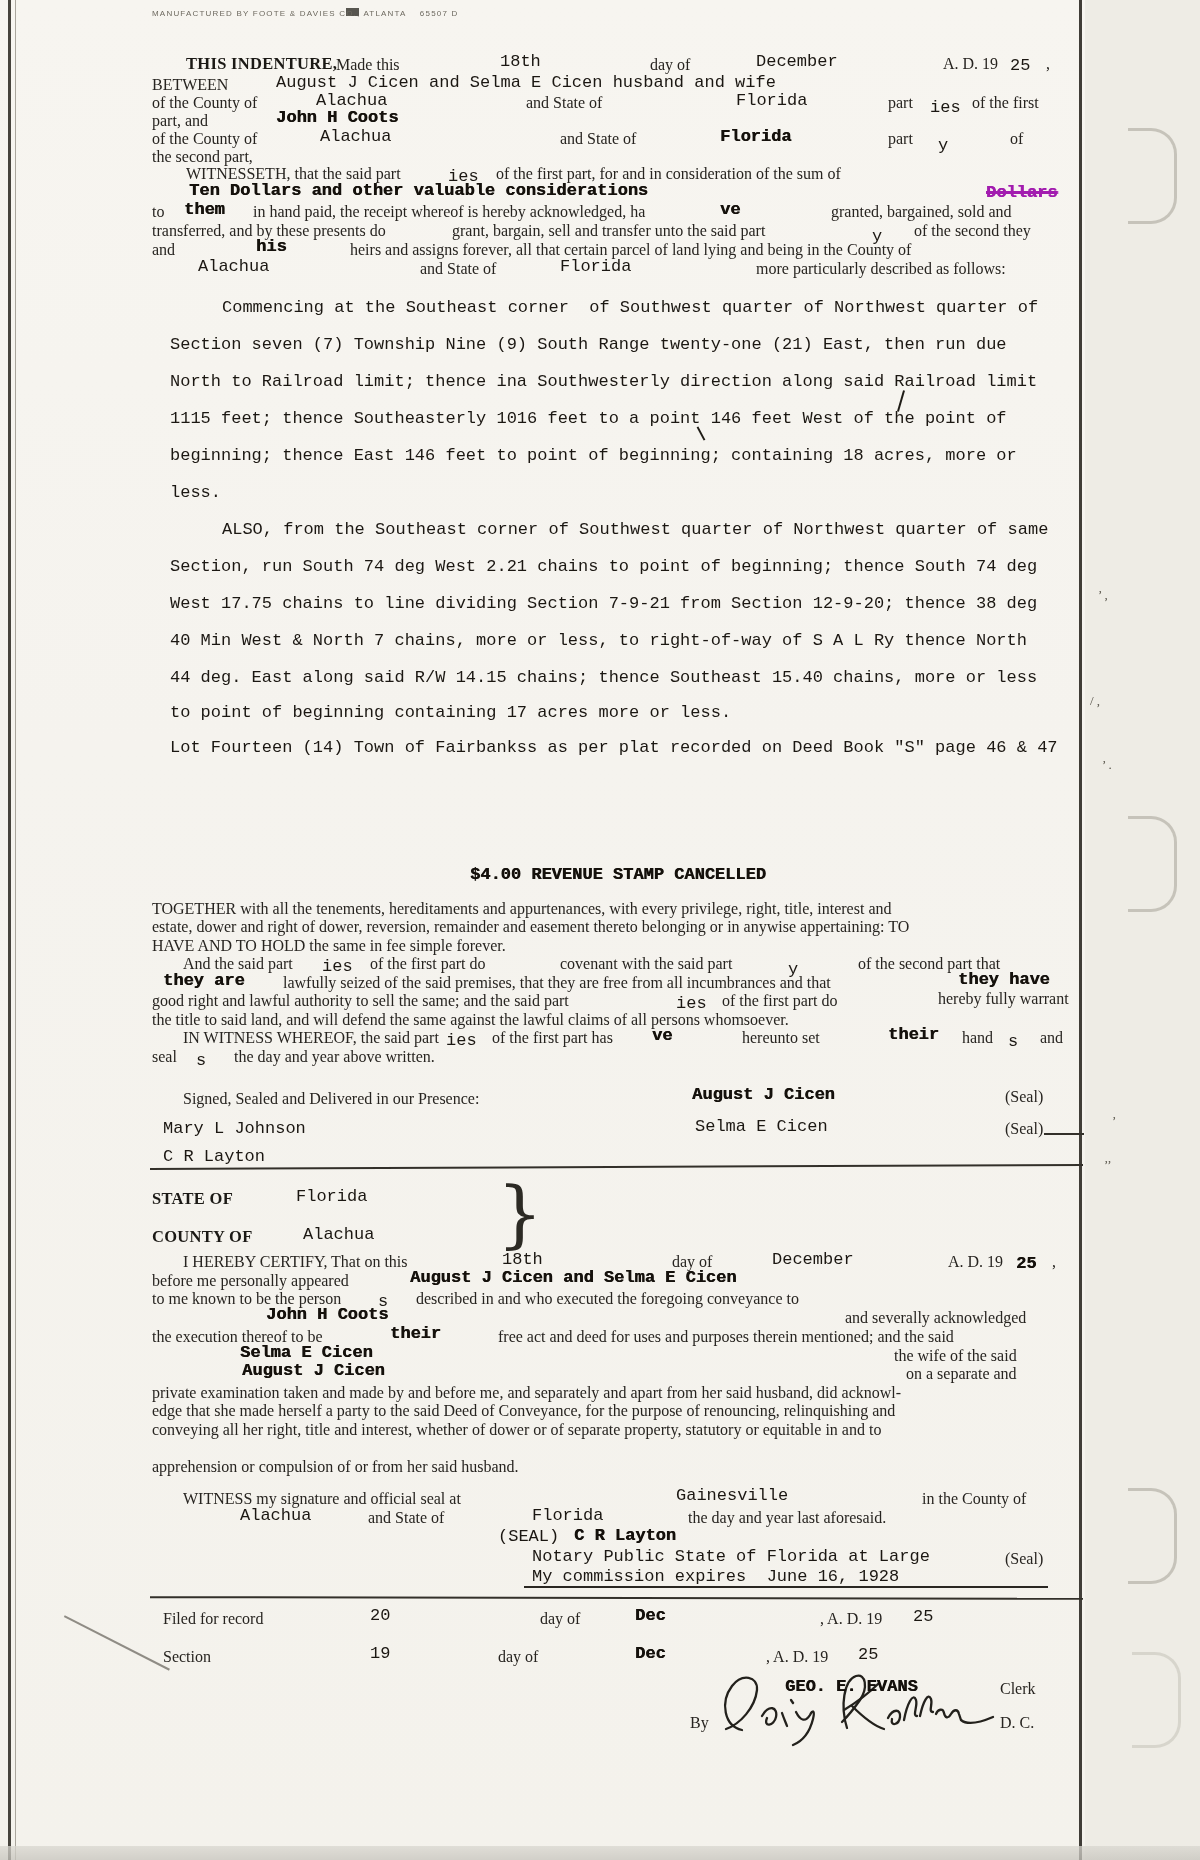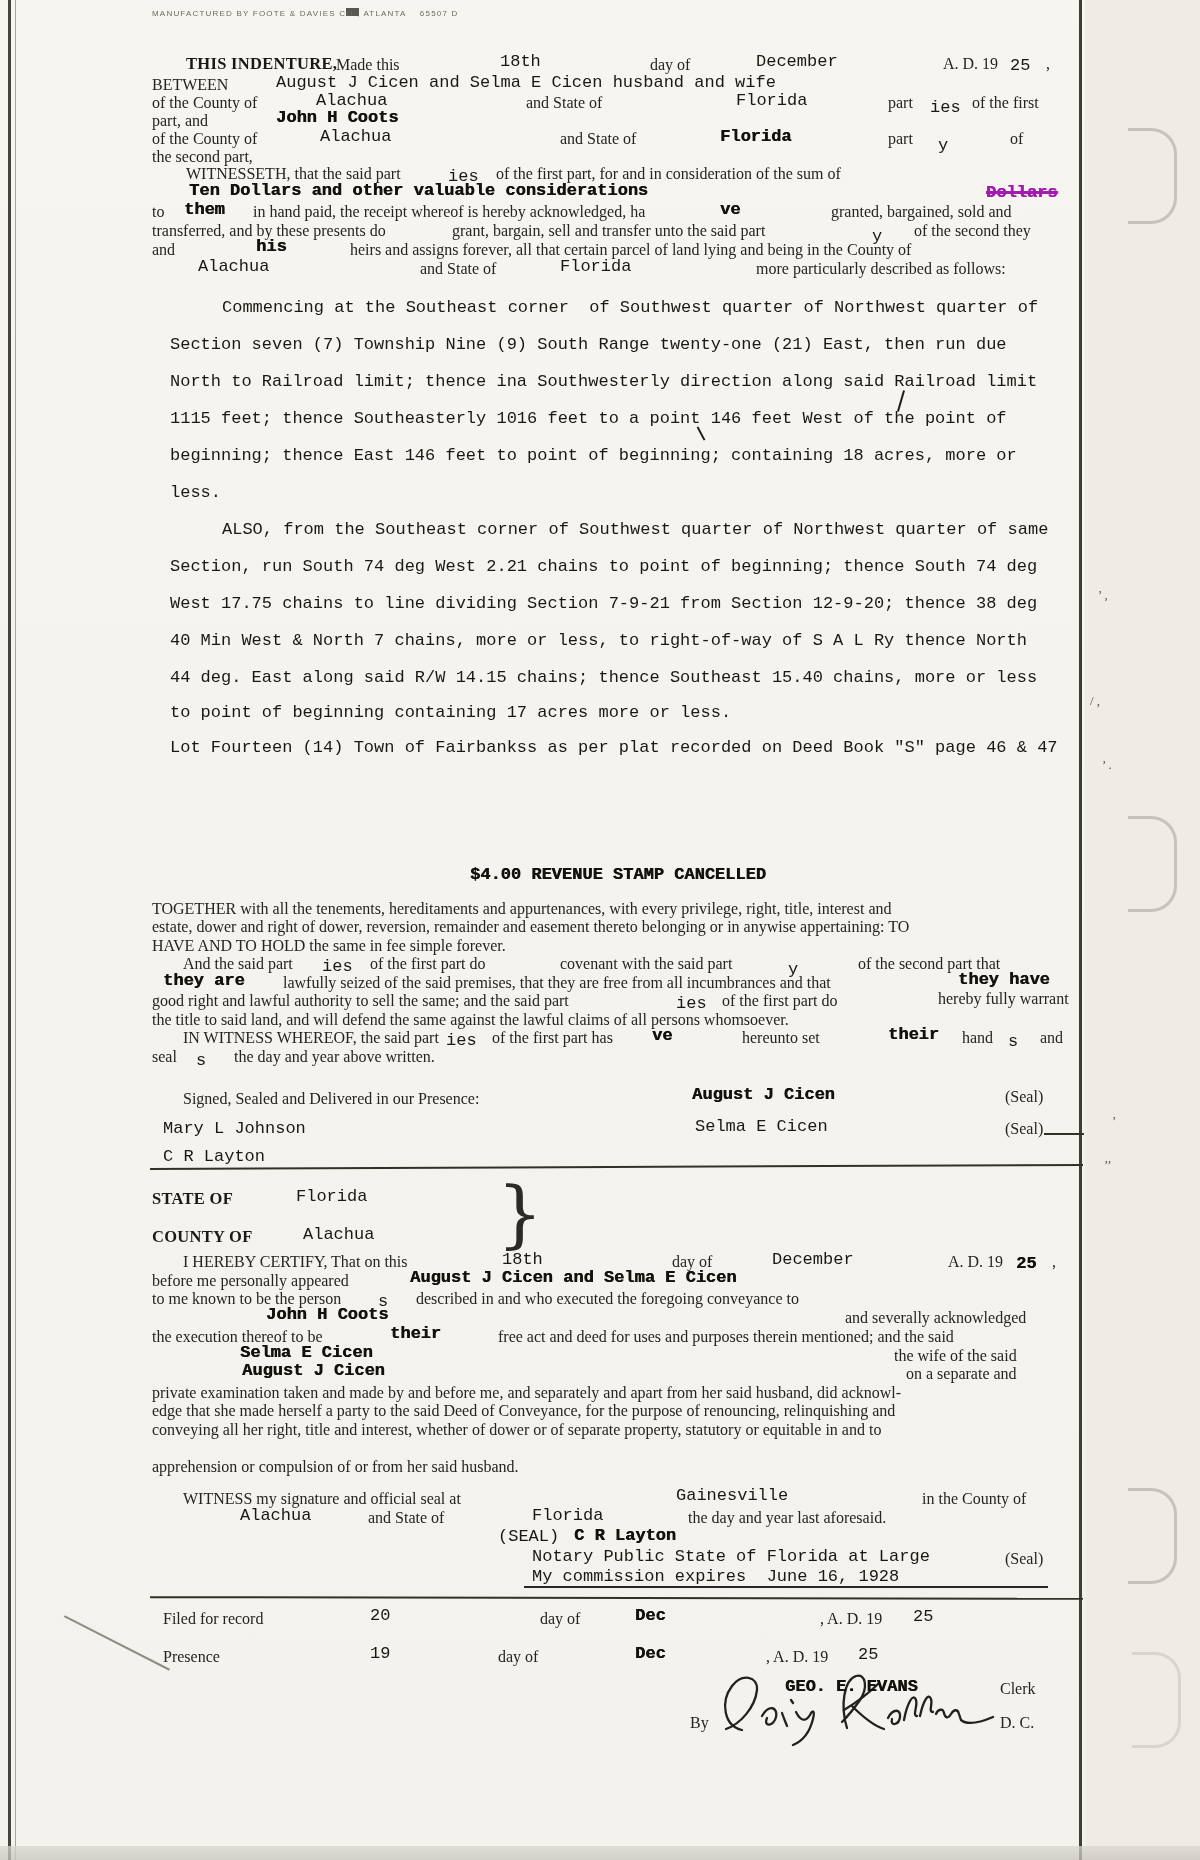--- a/index.html
+++ b/index.html
@@ -239,21 +239,21 @@
     <span class="seg tb" style="left: 574px; top: 1527px;">C R Layton</span>
     <span class="seg t" style="left: 532px; top: 1548px;">Notary Public State of Florida at Large</span>
     <span class="seg f" style="left: 1005px; top: 1550px;">(Seal)</span>
     <span class="seg t" style="left: 532px; top: 1568px;">My commission expires  June 16, 1928</span>
     <span class="seg f" style="left: 163px; top: 1610px;">Filed for record</span>
     <span class="seg t" style="left: 370px; top: 1607px;">20</span>
     <span class="seg f" style="left: 540px; top: 1610px;">day of</span>
     <span class="seg tb" style="left: 635px; top: 1607px;">Dec</span>
     <span class="seg f" style="left: 820px; top: 1610px;">, A. D. 19</span>
     <span class="seg t" style="left: 913px; top: 1608px;">25</span>
-    <span class="seg f" style="left: 163px; top: 1648px;">Presence</span>
+    <span class="seg f" style="left: 163px; top: 1648px;">Section</span>
     <span class="seg t" style="left: 370px; top: 1645px;">19</span>
     <span class="seg f" style="left: 498px; top: 1648px;">day of</span>
     <span class="seg tb" style="left: 635px; top: 1645px;">Dec</span>
     <span class="seg f" style="left: 766px; top: 1648px;">, A. D. 19</span>
     <span class="seg t" style="left: 858px; top: 1646px;">25</span>
     <span class="seg tb" style="left: 785px; top: 1678px;">GEO. E. EVANS</span>
     <span class="seg f" style="left: 1000px; top: 1680px;">Clerk</span>
     <span class="seg f" style="left: 690px; top: 1714px;">By</span>
     <span class="seg f" style="left: 1000px; top: 1714px;">D. C.</span>
     <span class="seg mark" style="left: 1098px; top: 588px;">’ ,</span>

